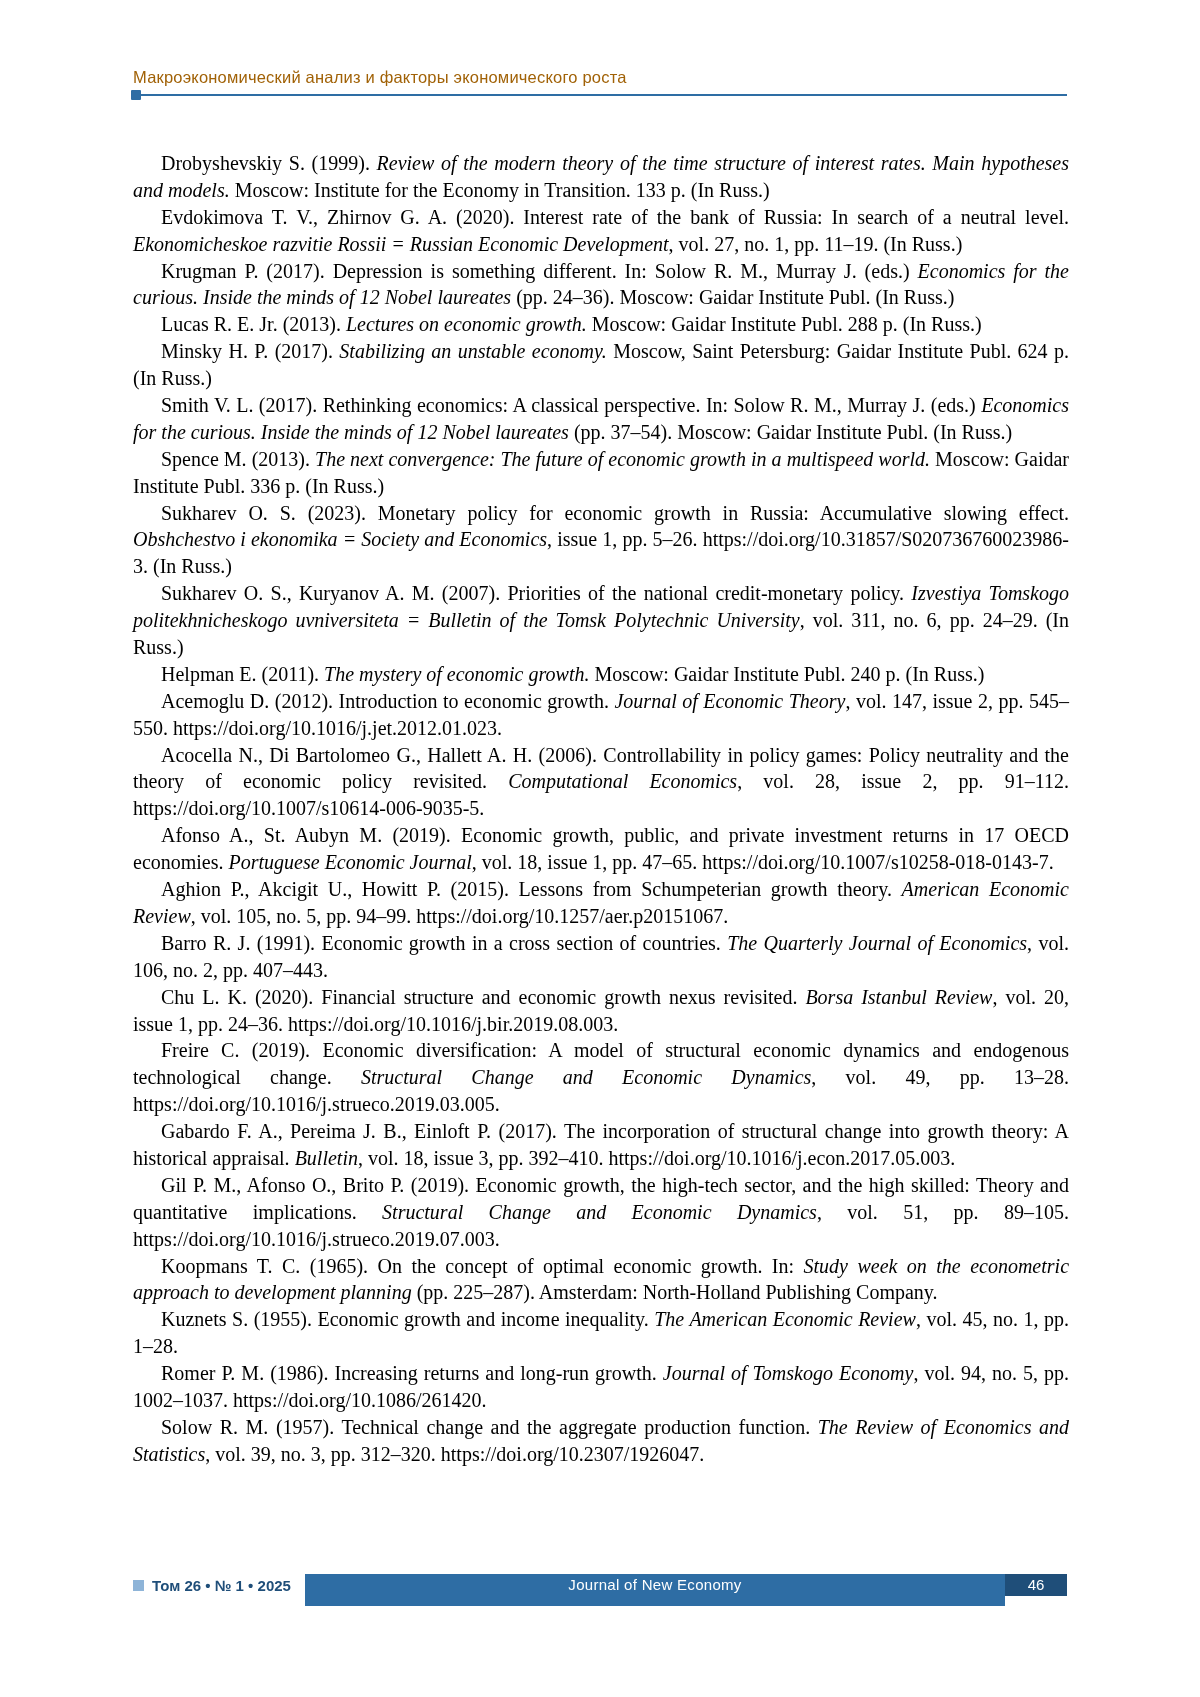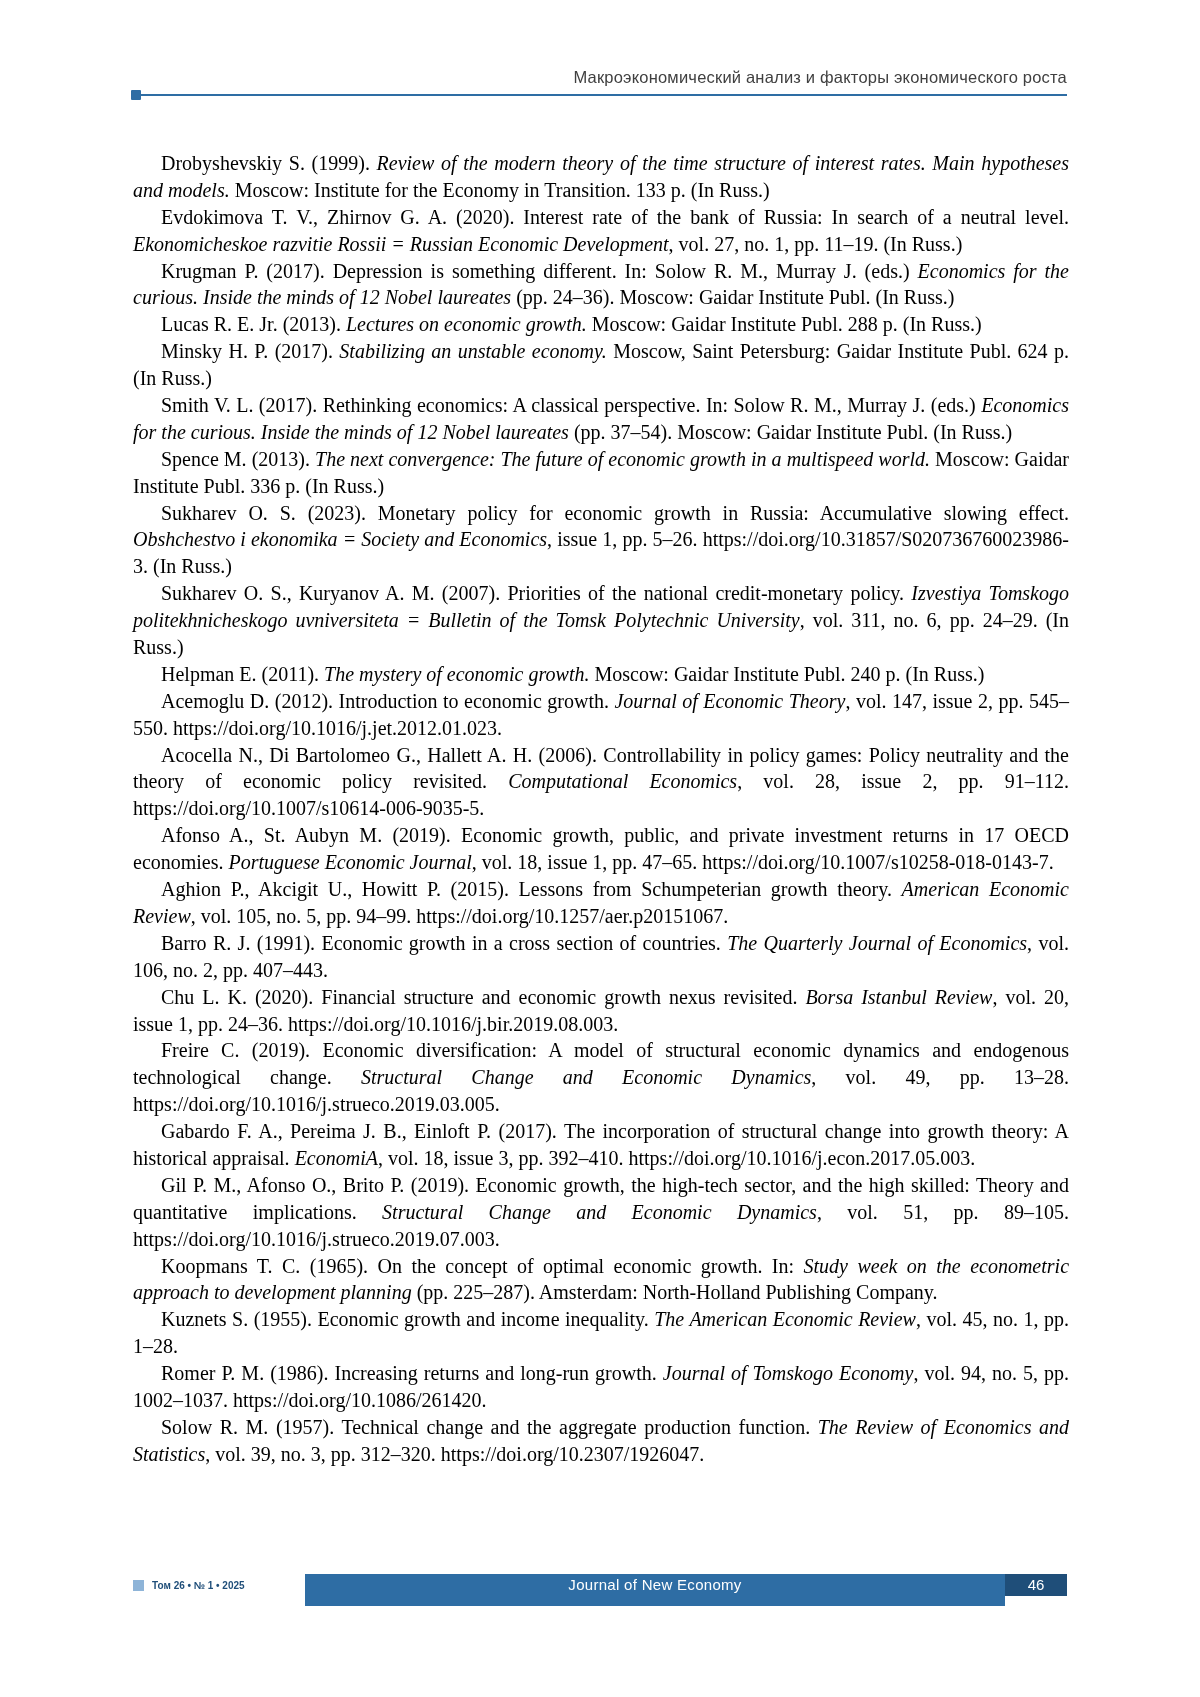--- a/index.html
+++ b/index.html
@@ -24,22 +24,22 @@
   .header {
     position: absolute;
     top: 68px;
     left: 133px;
     width: 934px;
     height: 40px;
   }
   .header-title {
     font-family: "Liberation Sans", sans-serif;
     font-size: 16.5px;
-    color: #404040;
-    text-align: right;
+    color: #a16207;
+    text-align: left;
     letter-spacing: 0.2px;
     white-space: nowrap;
   }
   .header-rule {
     position: absolute;
     left: 0;
     top: 26px;
     width: 934px;
     height: 2px;
     background: #2e6da4;
@@ -90,21 +90,21 @@
     height: 26px;
   }
   .footer-sq {
     width: 11px;
     height: 11px;
     background: #8eb4d8;
     display: inline-block;
   }
   .footer-left-text {
     font-family: "Liberation Sans", sans-serif;
-    font-size: 10px;
+    font-size: 15px;
     color: #1f4e79;
     font-weight: 600;
     white-space: nowrap;
   }
   .footer-bar {
     position: absolute;
     left: 172px;
     top: 2px;
     width: 700px;
     height: 32px;
@@ -159,21 +159,21 @@
       <p class="ref">Sukharev O. S. (2023). Monetary policy for economic growth in Russia: Accumulative slowing effect. <i>Obshchestvo i ekonomika = Society and Economics</i>, issue 1, pp. 5–26. https://doi.org/10.31857/S020736760023986-3. (In Russ.)</p>
       <p class="ref">Sukharev O. S., Kuryanov A. M. (2007). Priorities of the national credit-monetary policy. <i>Izvestiya Tomskogo politekhnicheskogo uvniversiteta = Bulletin of the Tomsk Polytechnic University</i>, vol. 311, no. 6, pp. 24–29. (In Russ.)</p>
       <p class="ref">Helpman E. (2011). <i>The mystery of economic growth.</i> Moscow: Gaidar Institute Publ. 240 p. (In Russ.)</p>
       <p class="ref">Acemoglu D. (2012). Introduction to economic growth. <i>Journal of Economic Theory</i>, vol. 147, issue 2, pp. 545–550. https://doi.org/10.1016/j.jet.2012.01.023.</p>
       <p class="ref">Acocella N., Di Bartolomeo G., Hallett A. H. (2006). Controllability in policy games: Policy neutrality and the theory of economic policy revisited. <i>Computational Economics</i>, vol. 28, issue 2, pp. 91–112. https://doi.org/10.1007/s10614-006-9035-5.</p>
       <p class="ref">Afonso A., St. Aubyn M. (2019). Economic growth, public, and private investment returns in 17 OECD economies. <i>Portuguese Economic Journal</i>, vol. 18, issue 1, pp. 47–65. https://doi.org/10.1007/s10258-018-0143-7.</p>
       <p class="ref">Aghion P., Akcigit U., Howitt P. (2015). Lessons from Schumpeterian growth theory. <i>American Economic Review</i>, vol. 105, no. 5, pp. 94–99. https://doi.org/10.1257/aer.p20151067.</p>
       <p class="ref">Barro R. J. (1991). Economic growth in a cross section of countries. <i>The Quarterly Journal of Economics</i>, vol. 106, no. 2, pp. 407–443.</p>
       <p class="ref">Chu L. K. (2020). Financial structure and economic growth nexus revisited. <i>Borsa Istanbul Review</i>, vol. 20, issue 1, pp. 24–36. https://doi.org/10.1016/j.bir.2019.08.003.</p>
       <p class="ref">Freire C. (2019). Economic diversification: A model of structural economic dynamics and endogenous technological change. <i>Structural Change and Economic Dynamics</i>, vol. 49, pp. 13–28. https://doi.org/10.1016/j.strueco.2019.03.005.</p>
-      <p class="ref">Gabardo F. A., Pereima J. B., Einloft P. (2017). The incorporation of structural change into growth theory: A historical appraisal. <i>EconomiA</i>, vol. 18, issue 3, pp. 392–410. https://doi.org/10.1016/j.econ.2017.05.003.</p>
+      <p class="ref">Gabardo F. A., Pereima J. B., Einloft P. (2017). The incorporation of structural change into growth theory: A historical appraisal. <i>Bulletin</i>, vol. 18, issue 3, pp. 392–410. https://doi.org/10.1016/j.econ.2017.05.003.</p>
       <p class="ref">Gil P. M., Afonso O., Brito P. (2019). Economic growth, the high-tech sector, and the high skilled: Theory and quantitative implications. <i>Structural Change and Economic Dynamics</i>, vol. 51, pp. 89–105. https://doi.org/10.1016/j.strueco.2019.07.003.</p>
       <p class="ref">Koopmans T. C. (1965). On the concept of optimal economic growth. In: <i>Study week on the econometric approach to development planning</i> (pp. 225–287). Amsterdam: North-Holland Publishing Company.</p>
       <p class="ref">Kuznets S. (1955). Economic growth and income inequality. <i>The American Economic Review</i>, vol. 45, no. 1, pp. 1–28.</p>
       <p class="ref">Romer P. M. (1986). Increasing returns and long-run growth. <i>Journal of Tomskogo Economy</i>, vol. 94, no. 5, pp. 1002–1037. https://doi.org/10.1086/261420.</p>
       <p class="ref">Solow R. M. (1957). Technical change and the aggregate production function. <i>The Review of Economics and Statistics</i>, vol. 39, no. 3, pp. 312–320. https://doi.org/10.2307/1926047.</p>
     </div>
 
   <div class="footer">
     <div class="footer-left">
       <span class="footer-sq"></span>

